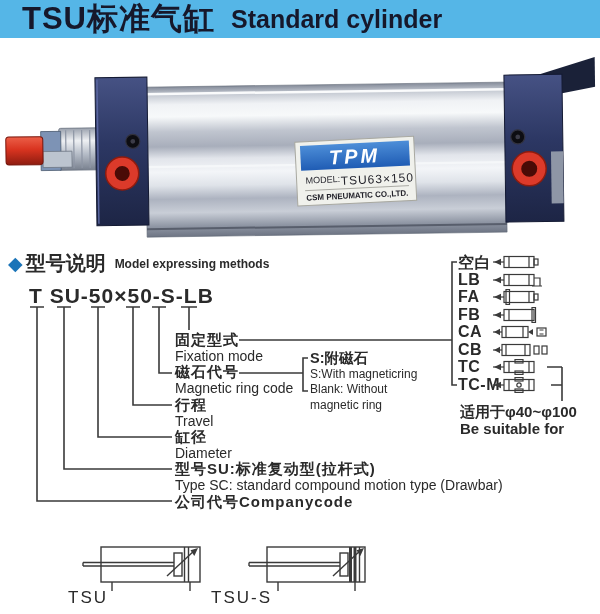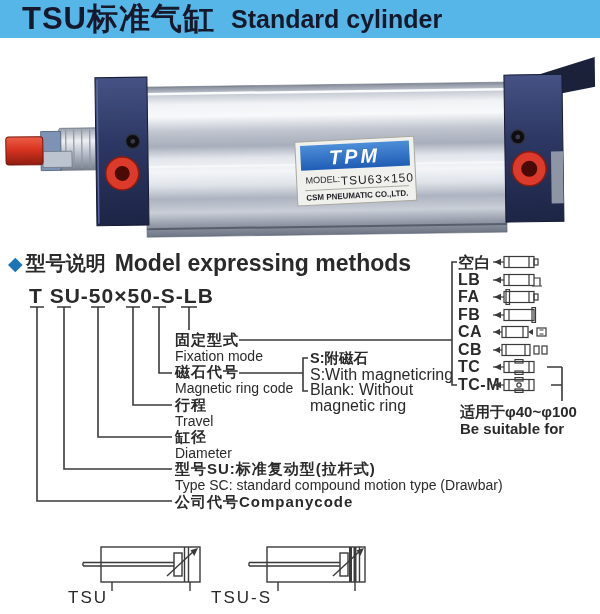--- a/index.html
+++ b/index.html
@@ -17,36 +17,36 @@
   .titlebar .t-cn { font-size:31px; font-weight:bold; color:#16182b; margin-left:22px; letter-spacing:1px; }
   .titlebar .t-en { font-size:25px; font-weight:bold; color:#16182b; margin-left:16px; }
 
   
   .photo { position:absolute; left:0; top:45px; width:600px; height:210px; }
 
   
   .heading { position:absolute; left:8px; top:250px; display:flex; align-items:center; }
   .heading .diamond { color:#1b74b8; font-size:19px; line-height:22px; margin-right:3px; }
   .heading .h-cn { font-size:20px; font-weight:bold; }
-  .heading .h-en { font-size:23px; font-weight:bold; margin-left:9px; }
+  .heading .h-en { font-size:12px; font-weight:bold; margin-left:9px; }
 
   
   .model-code { position:absolute; left:29px; top:284px; font-size:21px; font-weight:bold; letter-spacing:1px; color:#2a2a2a; }
 
   
   .lbl { position:absolute; left:175px; }
   .lbl .cn { display:block; font-size:15px; font-weight:bold; line-height:16px; letter-spacing:1px; white-space:nowrap; }
   .lbl .en { display:block; font-size:14px; font-weight:normal; line-height:16px; white-space:nowrap; }
   .lbl0 { top:332px; } .lbl1 { top:364px; } .lbl2 { top:397px; }
   .lbl3 { top:429px; } .lbl4 { top:461px; } .lbl5 { top:494px; }
 
   
   .magnet { position:absolute; left:310px; top:351px; }
   .magnet .b { display:block; font-size:14.5px; font-weight:bold; line-height:15.5px; white-space:nowrap; }
-  .magnet .r { display:block; font-size:16px; line-height:15.5px; white-space:nowrap; }
+  .magnet .r { display:block; font-size:12px; line-height:15.5px; white-space:nowrap; }
 
   
   .fx { position:absolute; left:458px; height:18px; font-size:16px; font-weight:bold; letter-spacing:.5px; white-space:nowrap; }
   .fx0 { top:253px; } .fx1 { top:271px; } .fx2 { top:288px;text-align:center; } .fx3 { top:306px; }
   .fx4 { top:323px; } .fx5 { top:341px; } .fx6 { top:358px; } .fx7 { top:376px; }
   .fxicon { position:absolute; left:492px; width:56px; height:16px; }
   .fi0 { top:254px; } .fi1 { top:272px; } .fi2 { top:289px; } .fi3 { top:307px; }
   .fi4 { top:324px; } .fi5 { top:342px; } .fi6 { top:359px; } .fi7 { top:377px; }
   .fxicon svg { display:block; }
 

